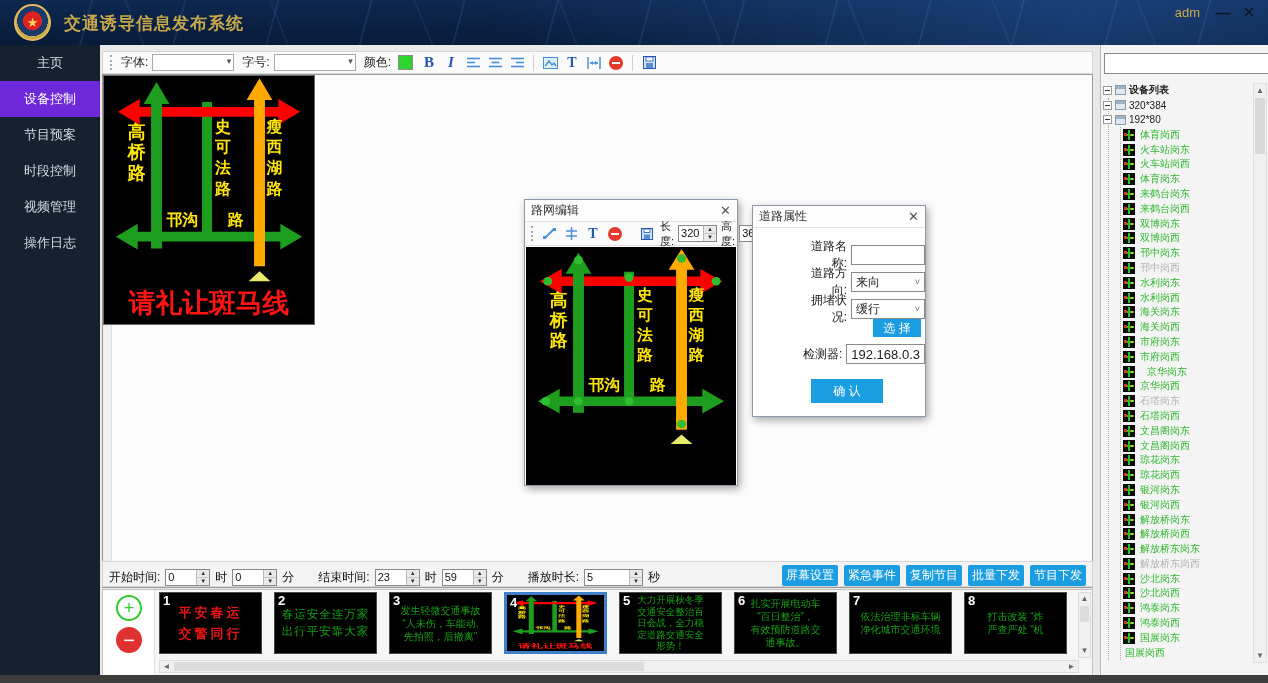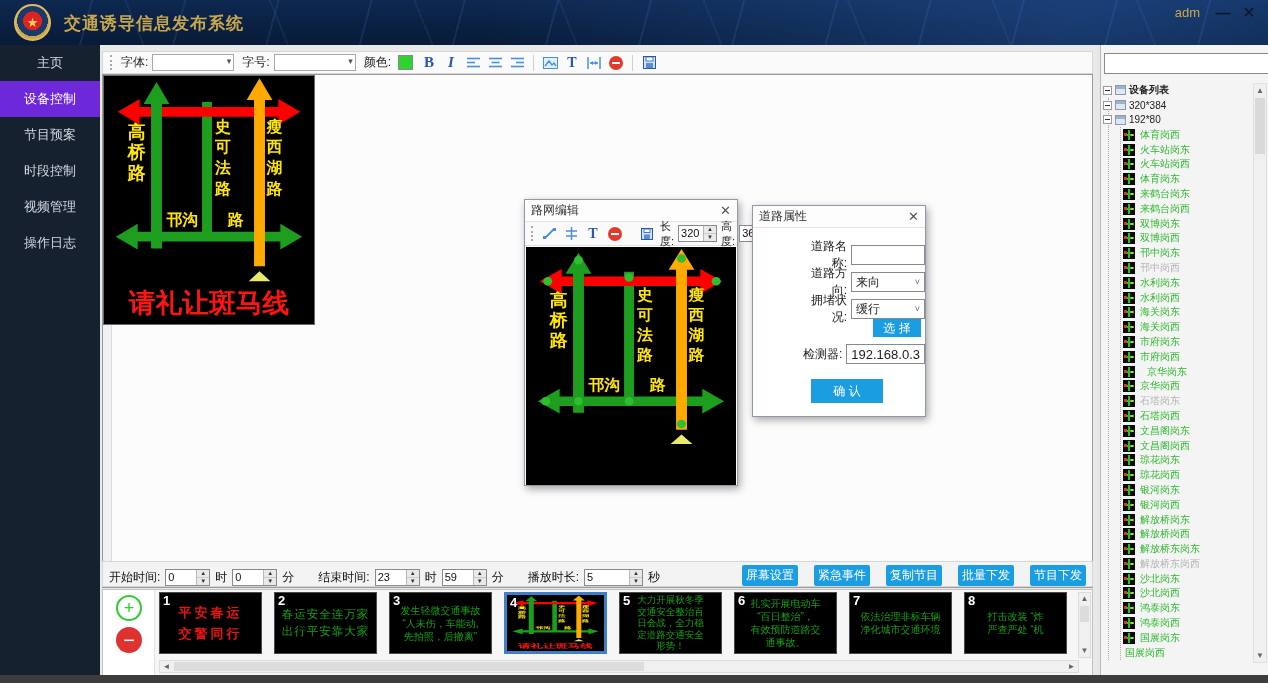--- a/index.html
+++ b/index.html
@@ -71,21 +71,21 @@
   .prow .lab{width:66px;text-align:right;padding-right:4px;margin-left:48px;}
   .pinput{width:96px;height:20px;border:1px solid #8a8a8a;background:#fff;padding:0 4px;font-size:12px;display:flex;align-items:center;}
   .pselect{width:96px;height:20px;border:1px solid #8a8a8a;background:#fff;padding:0 4px;font-size:12px;display:flex;align-items:center;justify-content:space-between;}
   .pselect i{font-style:normal;color:#666;font-size:9px;}
   .blue-btn{background:#1b9de2;color:#fff;border:none;font-size:12px;display:flex;align-items:center;justify-content:center;cursor:pointer;}
 
   
   #schedule{position:absolute;left:2px;top:516px;width:991px;height:26px;background:#f3f3f3;border:1px solid #d6d6d6;
     display:flex;align-items:flex-end;gap:5px;padding:0 6px;font-size:12px;color:#111;}
   #schedule .gap{width:14px;}
-  #actions{margin-left:auto;display:flex;gap:16px;}
+  #actions{margin-left:auto;display:flex;gap:6px;}
   #actions .blue-btn{width:56px;height:21px;border-radius:2px;}
 
   
   #thumbs-area{position:absolute;left:2px;top:544px;width:991px;height:88px;background:#f6f6f6;border:1px solid #c2c2c2;}
   #thumb-controls{position:absolute;left:0;top:0;width:52px;height:86px;background:#fff;border-right:1px solid #e2e2e2;}
   #btn-add{position:absolute;left:13px;top:5px;width:26px;height:26px;border-radius:50%;border:2px solid #2ecc2e;color:#2ecc2e;
     display:flex;align-items:center;justify-content:center;font-size:18px;background:#fff;cursor:pointer;}
   #btn-remove{position:absolute;left:13px;top:37px;width:26px;height:26px;border-radius:50%;background:#e03131;color:#fff;
     display:flex;align-items:center;justify-content:center;font-size:20px;cursor:pointer;}
   #thumb-strip{position:absolute;left:56px;top:2px;width:920px;height:66px;display:flex;gap:12px;align-items:flex-start;overflow:hidden;}

